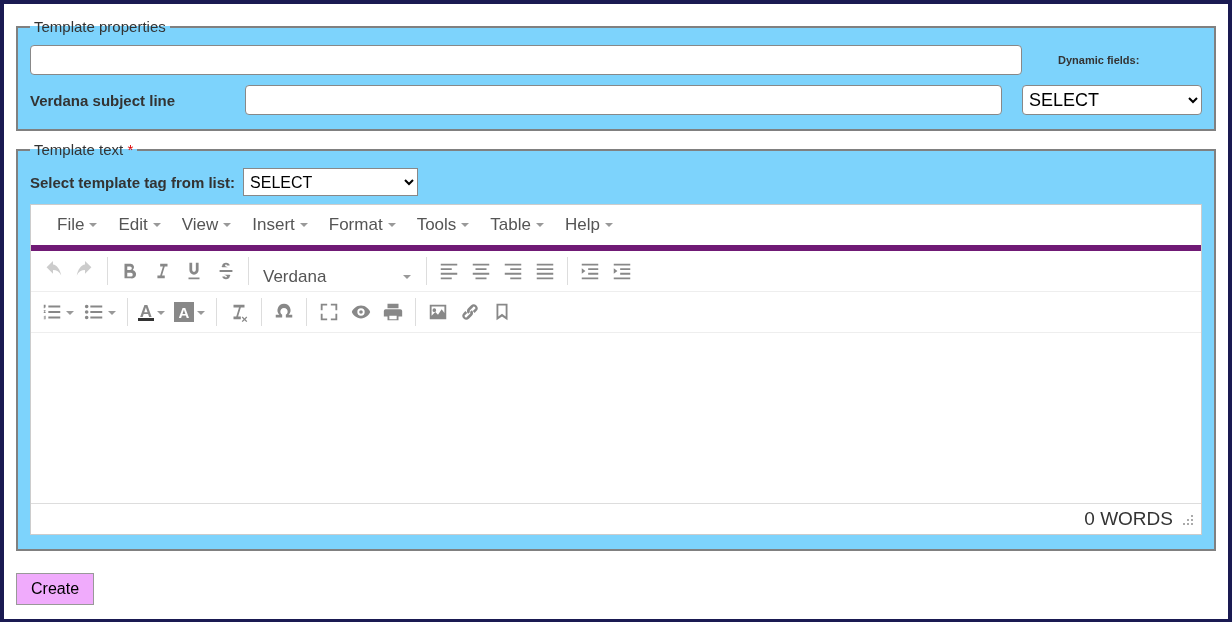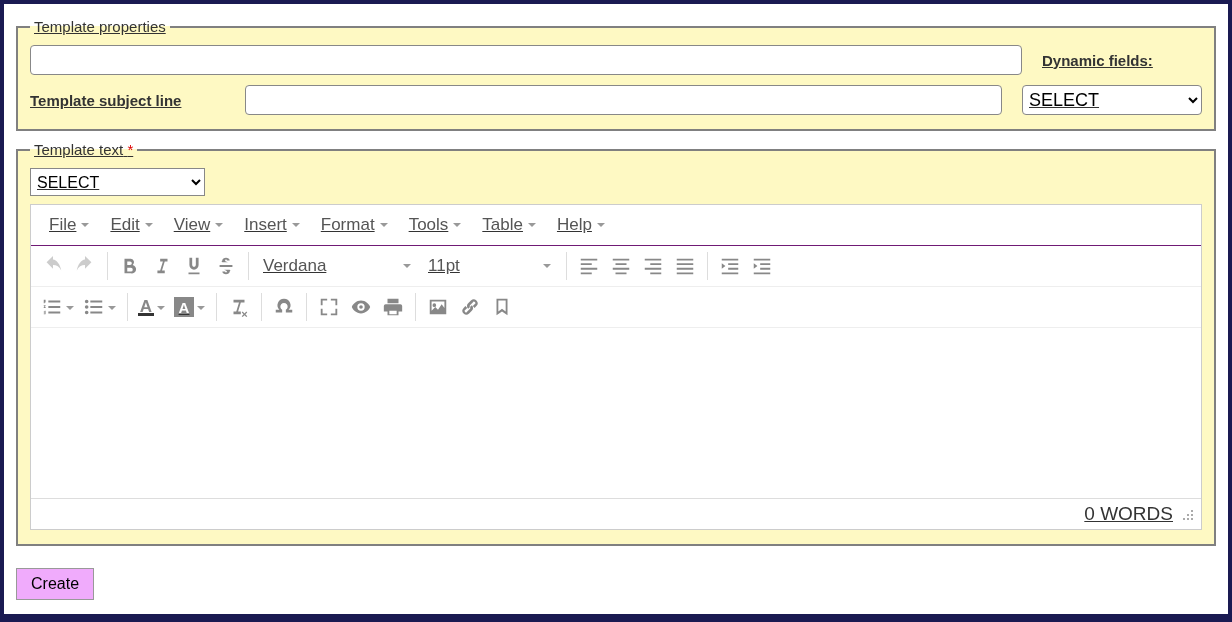--- a/index.html
+++ b/index.html
@@ -1,42 +1,42 @@
 <!DOCTYPE html>
 <html><head>
 <meta charset="utf-8">
 <style>
 * { box-sizing: border-box; margin: 0; padding: 0; }
 body { background: #1a1a52; font-family: Verdana, Arial, sans-serif; font-size: 15px; color: #333; padding: 4px; }
 .page { background: #fff; padding: 14px 12px; }
-fieldset { border: 2px solid #808080; background: #fef9c3; padding: 10px 12px 14px 12px; margin-bottom: 10px; position: relative; text-decoration: underline; }
+fieldset { border: 2px solid #808080; background: #7dd3fc; padding: 10px 12px 14px 12px; margin-bottom: 10px; position: relative; }
 legend { padding: 0 4px; font-size: 15px; color: #333; font-weight: normal; }
 .required { color: #d00; }
 .prop-row { display: flex; align-items: center; margin-bottom: 10px; }
 .prop-row:last-child { margin-bottom: 0; }
 .prop-label { width: 215px; font-weight: bold; font-size: 15px; }
 .prop-input { flex: 1; height: 30px; border: 1px solid #888; border-radius: 4px; background: #fff; padding: 0 6px; font-size: 15px; }
-.prop-right { width: 180px; padding-left: 20px; font-weight: bold; font-size: 15px; }
+.prop-right { width: 180px; padding-left: 36px; font-weight: bold; font-size: 11px; }
 .prop-select { width: 180px; margin-left: 20px; height: 30px; border: 1px solid #888; border-radius: 4px; background: #fff; font-size: 18px; padding: 0 2px; }
 .tag-row { display: flex; align-items: center; margin-bottom: 8px; }
 .tag-label { font-weight: bold; font-size: 15px; margin-right: 8px; }
 .tag-select { width: 175px; height: 28px; border: 1px solid #888; background: #fff; font-size: 16px; padding: 0 2px; }
 .editor { background: #fff; border: 1px solid #ccc; }
-.menubar { display: flex; align-items: center; padding: 6px 8px; border-bottom: 1px solid #701a75; }
+.menubar { display: flex; align-items: center; padding: 6px 16px; border-bottom: 6px solid #701a75; }
 .menu-item { display: inline-flex; align-items: center; padding: 4px 10px; color: #555; font-size: 17px; cursor: pointer; }
 .menu-item .caret { margin-left: 4px; }
 .toolbar { display: flex; align-items: center; padding: 4px 6px; flex-wrap: wrap; border-bottom: 1px solid #eee; }
 .toolbar .sep { width: 1px; height: 28px; background: #ddd; margin: 0 6px; }
 .tbtn { display: inline-flex; align-items: center; justify-content: center; min-width: 32px; height: 32px; color: #555; cursor: pointer; padding: 0 4px; }
 .tbtn svg { width: 22px; height: 22px; fill: #888; }
 .tbtn.disabled svg { fill: #ccc; }
 .tbtn .caret { margin-left: 2px; }
 .dropdown { display: inline-flex; align-items: center; color: #555; font-size: 17px; padding: 0 8px; height: 32px; cursor: pointer; }
 .dropdown .caret { margin-left: auto; }
-.dropdown.font { width: 165px; }
+.dropdown.font { width: 165px; align-items: flex-end; }
 .dropdown.size { width: 140px; }
 .dropdown.block { width: 165px; }
 .editor-body { height: 170px; background: #fff; }
 .statusbar { display: flex; justify-content: flex-end; align-items: flex-start; border-top: 1px solid #ddd; padding: 4px 8px; font-size: 19px; color: #333; }
 .resize-grip { margin-left: 8px; color: #aaa; }
 .create-btn { margin-top: 12px; padding: 6px 14px; font-size: 16px; background: #f0abfc; border: 1px solid #999; cursor: pointer; }
 .caret svg { width: 10px; height: 10px; fill: #999; }
 .font-color-bar { display: block; width: 16px; height: 3px; background: #333; margin-top: -2px; }
 .bg-color-sample { display: inline-flex; align-items: center; justify-content: center; width: 20px; height: 20px; background: #888; color: #fff; font-weight: bold; font-size: 15px; }
 .underline-A { display: inline-flex; flex-direction: column; align-items: center; }
@@ -47,32 +47,33 @@
 
 <div class="page">
   
   <fieldset>
     <legend><span>Template properties</span></legend>
     <div class="prop-row">
       <input class="prop-input" type="text" value="" style="">
       <div class="prop-right">Dynamic fields:</div>
     </div>
     <div class="prop-row">
-      <div class="prop-label">Template subject line</div>
+      <div class="prop-label">Verdana subject line</div>
       <input class="prop-input" type="text" value="" style="">
       <select class="prop-select">
         <option>SELECT</option>
       </select>
     </div>
   </fieldset>
 
   
   <fieldset>
     <legend><span>Template text</span> <span class="required">*</span></legend>
     <div class="tag-row">
+      <div class="tag-label">Select template tag from list:</div>
       <select class="tag-select">
         <option>SELECT</option>
       </select>
     </div>
 
     <div class="editor">
 
       <div class="menubar">
         <div class="menu-item">
             <span>File</span>
@@ -152,26 +153,20 @@
             </svg>
           </div>
         <div class="tbtn">
             <svg viewBox="0 0 24 24">
               <path d="M5 11h14v2H5zM8 6c0-2 2-3 4-3s4 1 4 3h-3c0-1-1-1-1-1s-1 0-1 1 1 1 3 2H8c-1-1-1-1 0-2zm8 12c0 2-2 3-4 3s-4-1-4-3h3c0 1 1 1 1 1s1 0 1-1-1-1-3-2h6c1 1 1 1 0 2z"></path>
             </svg>
           </div>
         <div class="sep"></div>
         <div class="dropdown font">
             <span>Verdana</span>
-            <span class="caret"><svg viewBox="0 0 10 10">
-                <path d="M1 3l4 4 4-4z"></path>
-              </svg></span>
-          </div>
-        <div class="dropdown size">
-            <span>11pt</span>
             <span class="caret"><svg viewBox="0 0 10 10">
                 <path d="M1 3l4 4 4-4z"></path>
               </svg></span>
           </div>
         <div class="sep"></div>
         <div class="tbtn">
             <svg viewBox="0 0 24 24">
               <path d="M3 4h18v2H3zM3 9h12v2H3zM3 14h18v2H3zM3 19h12v2H3z"></path>
             </svg>
           </div>

